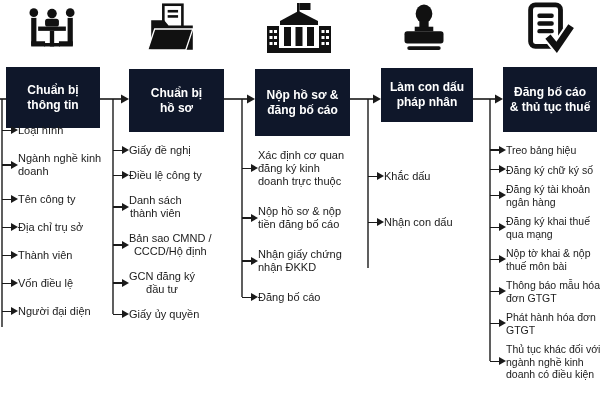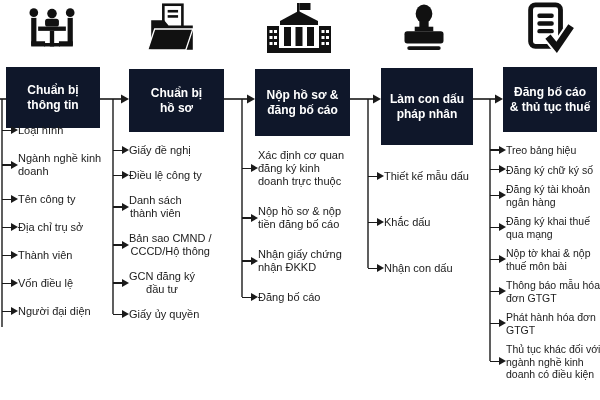--- a/index.html
+++ b/index.html
@@ -18,21 +18,21 @@
   #icon5 { left:520px; top:1px; width:54px; height:56px; }
 
   .stage {
     position:absolute; background:#0f172a; color:#fff; font-weight:bold;
     font-size:12px; line-height:15px; text-align:center; white-space:pre-line;
     display:flex; align-items:center; justify-content:center;
   }
   #stage1 { left:6px;   top:67px; width:94px; height:61px; }
   #stage2 { left:129px; top:69px; width:95px; height:63px; }
   #stage3 { left:255px; top:69px; width:95px; height:67px; }
-  #stage4 { left:381px; top:68px; width:92px; height:77px; }
+  #stage4 { left:381px; top:68px; width:92px; height:54px; }
   #stage5 { left:503px; top:67px; width:94px; height:65px; }
 
   .items { position:absolute; font-size:11px; }
   #items1 { left:2px;   top:124px; width:108px; }
   #items2 { left:113px; top:144px; width:118px;text-align:center; }
   #items3 { left:242px; top:149px; width:120px; }
   #items4 { left:368px; top:170px; width:112px; }
   #items5 { left:490px; top:144px; width:112px; font-size:10.5px; }
 
   .item { display:flex; align-items:center; }
@@ -207,21 +207,21 @@
         <span class="txt">Điều lệ công ty</span>
       </div>
     <div class="item">
         <span class="conn"></span>
         <span class="txt">Danh sách
 thành viên</span>
       </div>
     <div class="item">
         <span class="conn"></span>
         <span class="txt">Bản sao CMND /
-CCCD/Hộ thông</span>
+CCCD/Hộ định</span>
       </div>
     <div class="item">
         <span class="conn"></span>
         <span class="txt">GCN đăng ký
 đầu tư</span>
       </div>
     <div class="item">
         <span class="conn"></span>
         <span class="txt">Giấy ủy quyền</span>
       </div>
@@ -246,24 +246,20 @@
       </div>
     <div class="item">
         <span class="conn"></span>
         <span class="txt">Đăng bố cáo</span>
       </div>
   </div>
 
   <div class="items" id="items4">
     <div class="item">
         <span class="conn"></span>
-        <span class="txt">Thiết kế mẫu dấu</span>
-      </div>
-    <div class="item">
-        <span class="conn"></span>
         <span class="txt">Khắc dấu</span>
       </div>
     <div class="item">
         <span class="conn"></span>
         <span class="txt">Nhận con dấu</span>
       </div>
   </div>
 
   <div class="items" id="items5">
     <div class="item">

